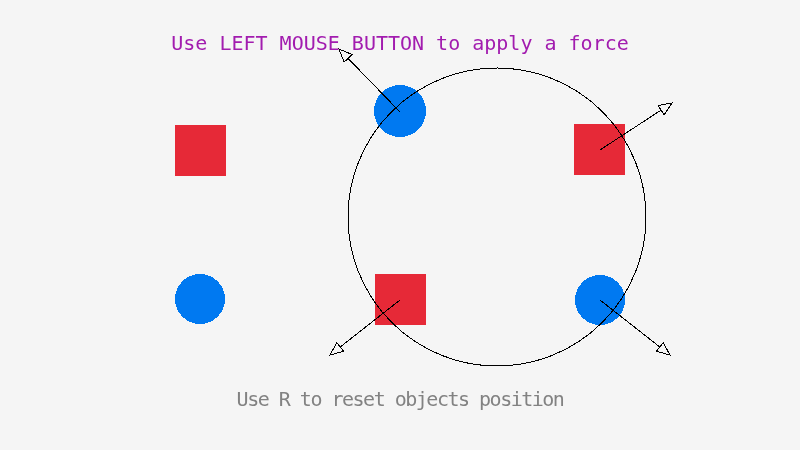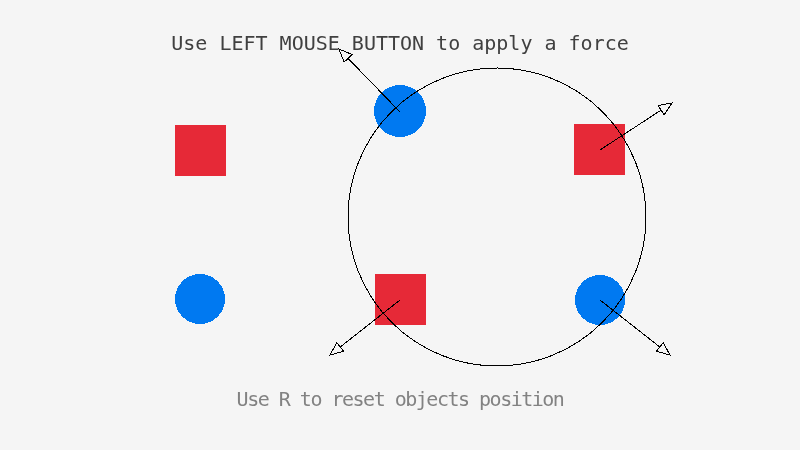--- a/index.html
+++ b/index.html
@@ -54,16 +54,16 @@
       <line x1="400" y1="112" x2="348.04294766493433" y2="58.33943775230922" stroke="#000000" stroke-width="1"></line>
       <polygon points="339,49,351.9942482524498,54.51357527868316,344.0916470774189,62.16530022593528" fill="#F5F5F5" stroke="#000000" stroke-width="1"></polygon>
       <line x1="600" y1="150" x2="661.1140710452111" y2="110.10609251215385" stroke="#000000" stroke-width="1"></line>
       <polygon points="672,103,664.1204948003531,114.71167783917991,658.107647290069,105.50050718512779" fill="#F5F5F5" stroke="#000000" stroke-width="1"></polygon>
       <line x1="400" y1="300" x2="340.2221384046915" y2="346.96831982488527" stroke="#000000" stroke-width="1"></line>
       <polygon points="330,355,336.82411986906607,342.64356896136195,343.620156940317,351.2930706884086" fill="#F5F5F5" stroke="#000000" stroke-width="1"></polygon>
       <line x1="600" y1="300" x2="659.7778615953085" y2="346.96831982488527" stroke="#000000" stroke-width="1"></line>
       <polygon points="670,355,656.379843059683,351.2930706884086,663.175880130934,342.64356896136195" fill="#F5F5F5" stroke="#000000" stroke-width="1"></polygon>
     </svg>
 
-  <div class="hint hint-top" style="color: #404040; text-align: center;">Use LEFT MOUSE BUTTON to apply a force</div>
+  <div class="hint hint-top" style="color: #a21caf; text-align: center;">Use LEFT MOUSE BUTTON to apply a force</div>
 
   <div class="hint hint-bottom" style="color: rgb(130, 130, 130);">Use R to reset objects position</div>
 </div>
 
 </body></html>

